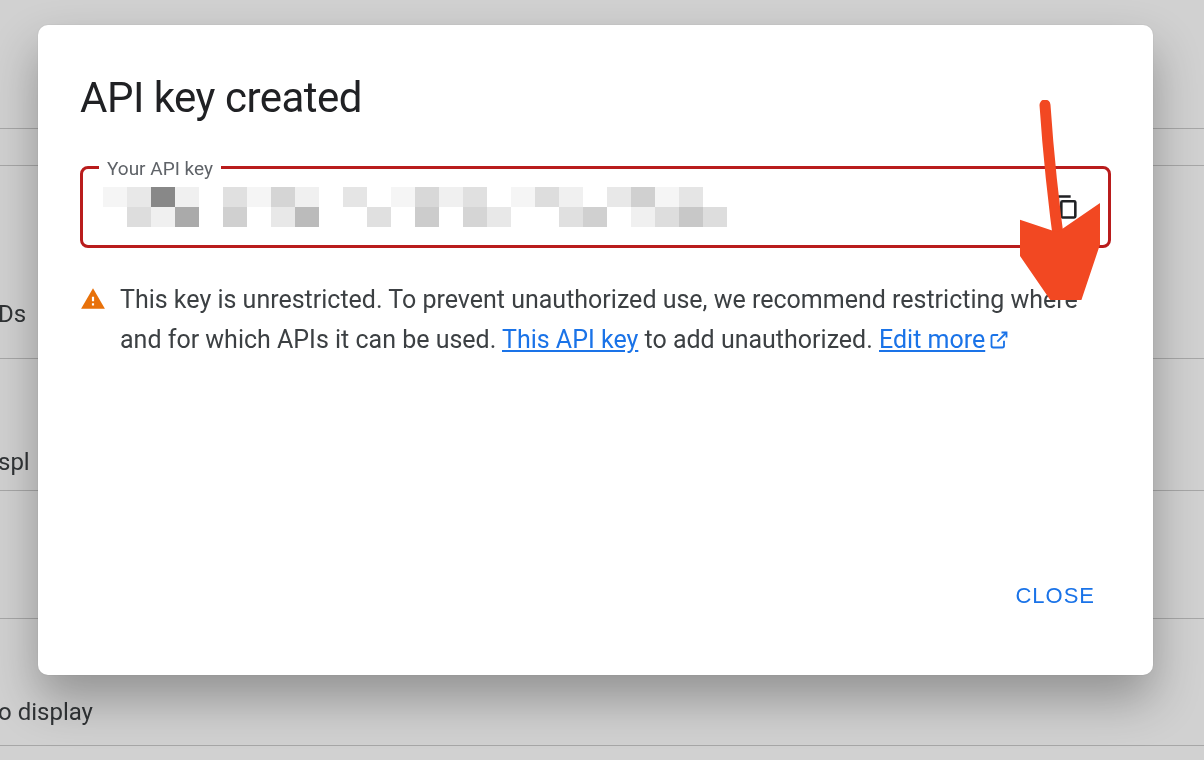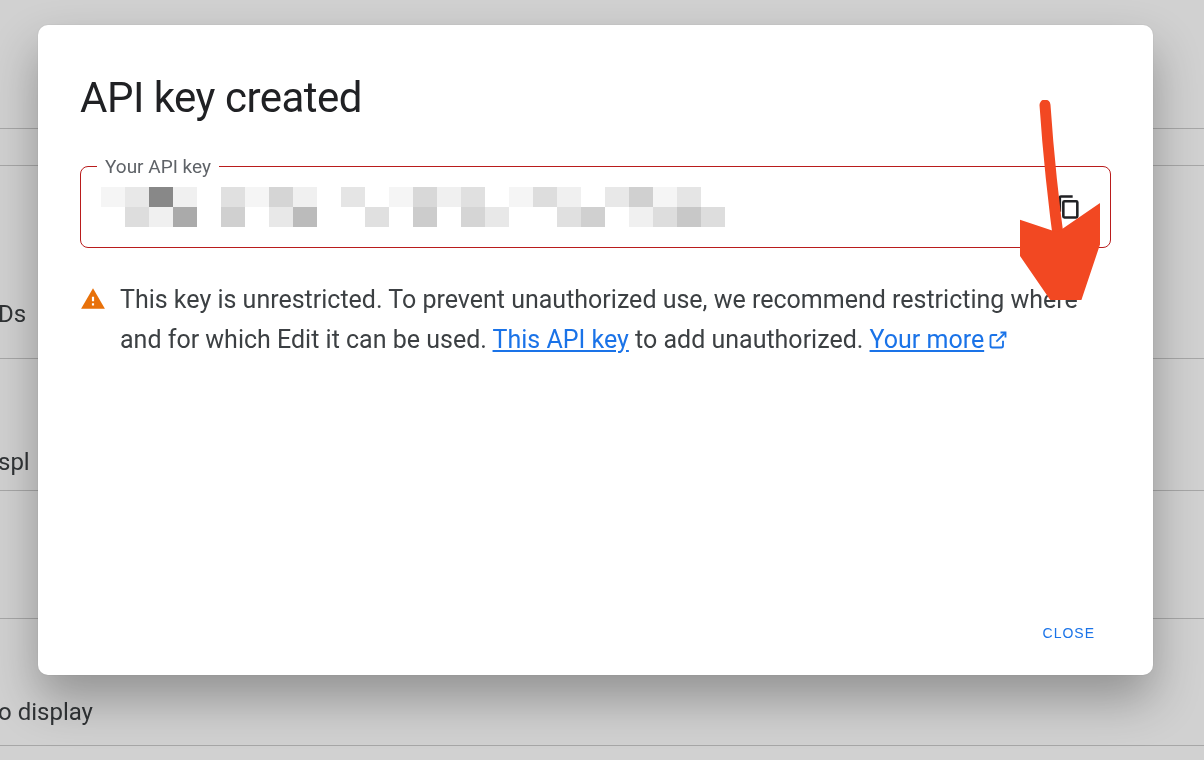--- a/index.html
+++ b/index.html
@@ -38,21 +38,21 @@
     }
     .dialog {
       position: absolute;
       top: 25px;
       left: 38px;
       width: 1115px;
       height: 650px;
       background: #fff;
       border-radius: 10px;
       box-shadow: 0 24px 48px rgba(0,0,0,0.3), 0 0 0 1px rgba(0,0,0,0.02);
-      padding: 48px 42px 24px 42px;
+      padding: 48px 42px 56px 42px;
       display: flex;
       flex-direction: column;
     }
     .dialog-title {
       font-size: 42px;
       font-weight: 400;
       color: #202124;
       margin-bottom: 44px;
       letter-spacing: -0.5px;
     }
@@ -64,21 +64,21 @@
     }
     .code-inline {
       background: #f5f5f5;
       font-family: 'Roboto Mono', 'Courier New', monospace;
       padding: 3px 10px;
       font-size: 24px;
       color: #3c4043;
     }
     .api-key-field {
       position: relative;
-      border: 1px solid #b91c1c;
+      border: 3px solid #b91c1c;
       border-radius: 8px;
       height: 82px;
       display: flex;
       align-items: center;
       padding: 0 20px;
       margin-bottom: 32px;
     }
     .field-legend {
       position: absolute;
       top: -12px;
@@ -147,21 +147,21 @@
     }
     .dialog-actions {
       margin-top: auto;
       display: flex;
       justify-content: flex-end;
     }
     .close-btn {
       background: none;
       border: none;
       color: #1a73e8;
-      font-size: 14px;
+      font-size: 22px;
       font-weight: 500;
       letter-spacing: 1px;
       cursor: pointer;
       padding: 10px 16px;
     }
     .arrow-annotation {
       position: absolute;
       top: 100px;
       left: 1020px;
       pointer-events: none;
@@ -258,21 +258,21 @@
         <path d="M5 16 V4 a1 1 0 0 1 1-1 h10"></path>
       </svg>
     </button>
   </div>
 
   <div class="warning-row">
     <svg class="warning-icon" width="26" height="26" viewBox="0 0 24 24">
       <path fill="#e8710a" d="M1 21h22L12 2 1 21zm12-3h-2v-2h2v2zm0-4h-2v-4h2v4z"></path>
     </svg>
     <div class="warning-text">
-      <span>This key is unrestricted. To prevent unauthorized use, we recommend restricting where and for which Edit it can be used. </span><a class="link">This API key</a><span> to add unauthorized. </span><a class="link"><span>Your more</span><svg class="ext-icon" width="20" height="20" viewBox="0 0 24 24" fill="none" stroke="#1a73e8" stroke-width="2.2">
+      <span>This key is unrestricted. To prevent unauthorized use, we recommend restricting where and for which APIs it can be used. </span><a class="link">This API key</a><span> to add unauthorized. </span><a class="link"><span>Edit more</span><svg class="ext-icon" width="20" height="20" viewBox="0 0 24 24" fill="none" stroke="#1a73e8" stroke-width="2.2">
             <path d="M18 13v6a2 2 0 0 1-2 2H5a2 2 0 0 1-2-2V8a2 2 0 0 1 2-2h6"></path>
             <polyline points="15 3 21 3 21 9"></polyline>
             <line x1="10" y1="14" x2="21" y2="3"></line>
           </svg></a>
     </div>
   </div>
 
   <div class="dialog-actions">
     <button class="close-btn">CLOSE</button>
   </div>

